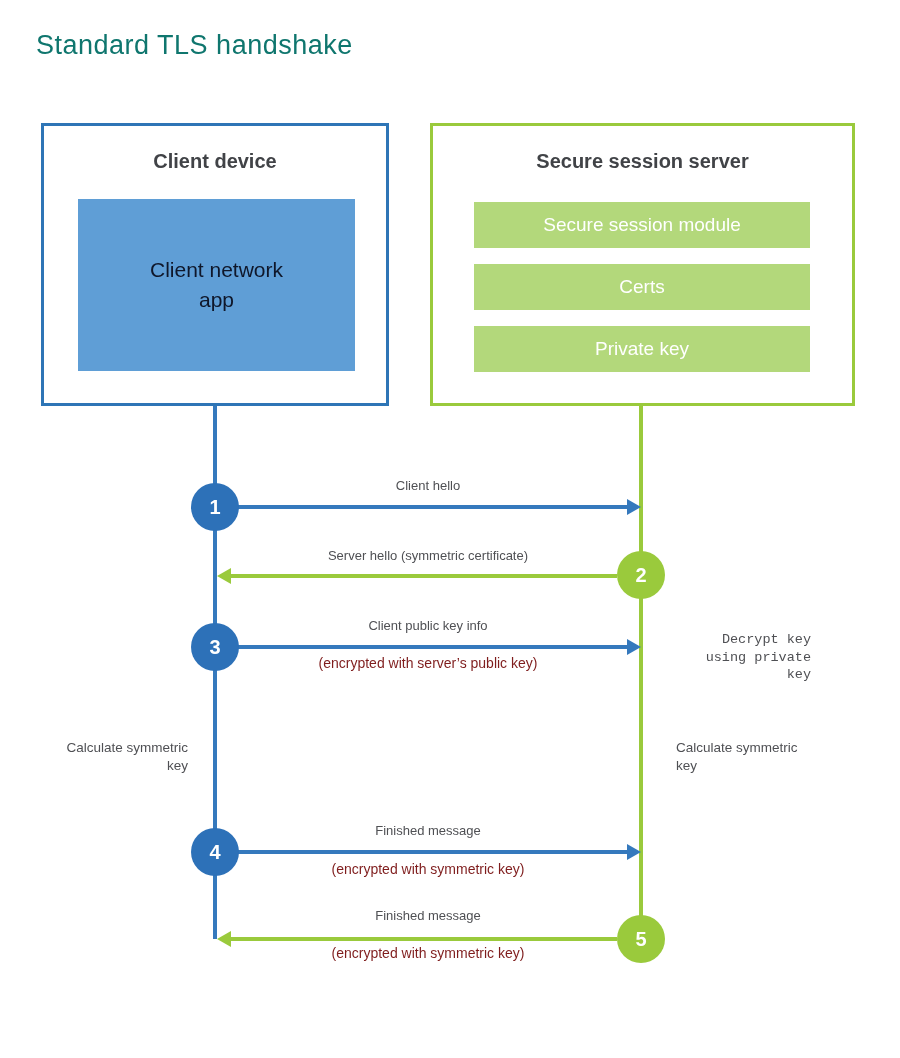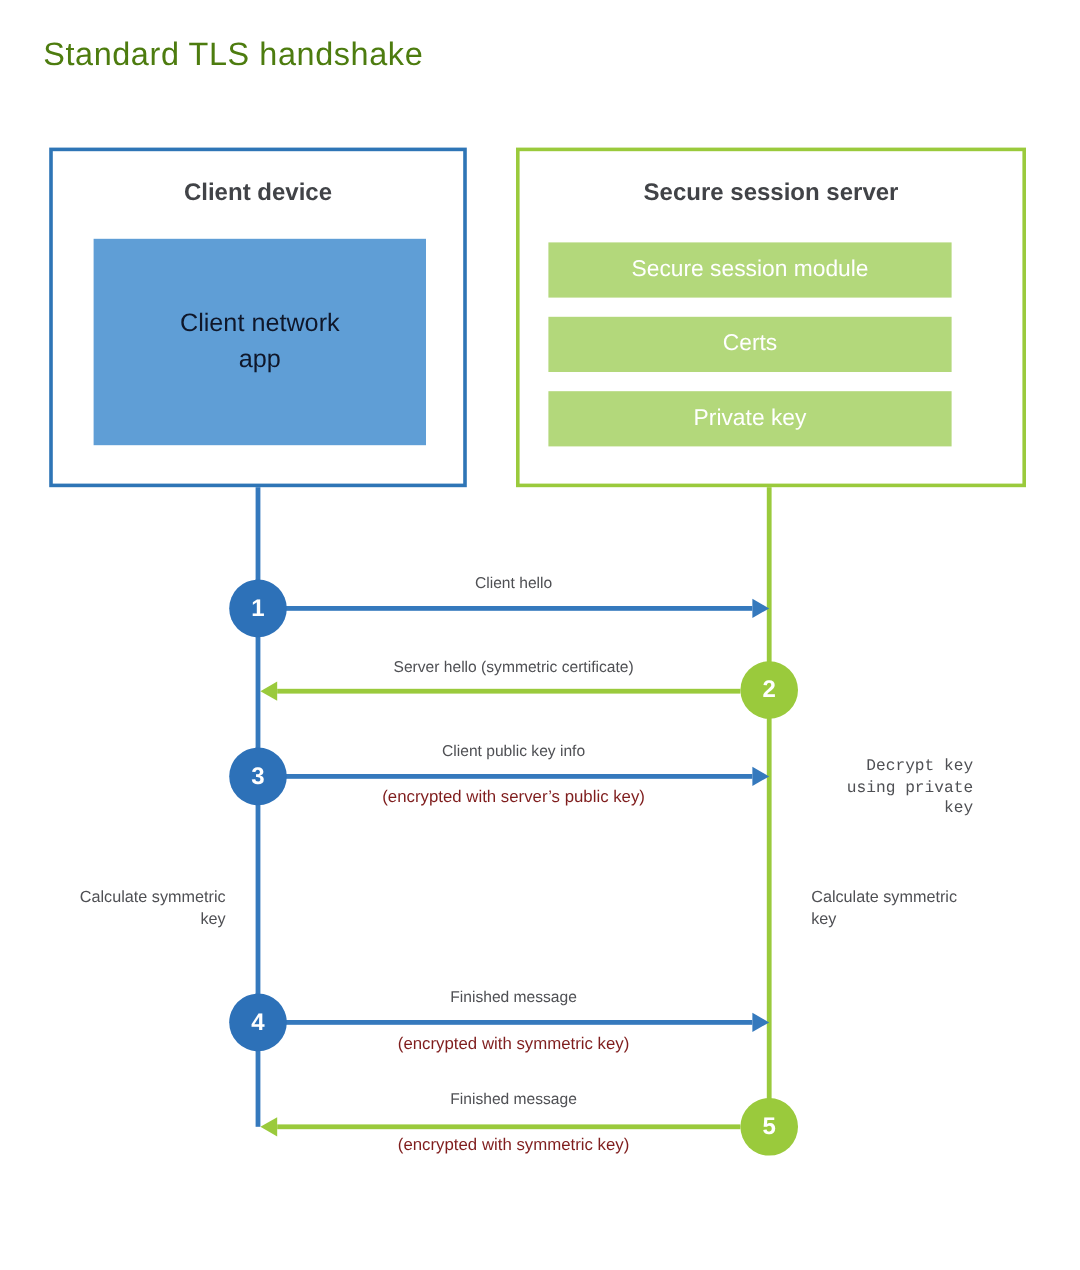--- a/index.html
+++ b/index.html
@@ -3,38 +3,38 @@
 <meta charset="utf-8">
 <style>
   html,body{margin:0;padding:0;background:#fff;}
   .canvas{
     position:relative;width:900px;height:1058px;background:#ffffff;overflow:hidden;
     font-family:"Liberation Sans","DejaVu Sans",sans-serif;
   }
   .abs{position:absolute;}
 
   .page-title{
-    left:36px;top:30px;font-size:27px;font-weight:300;color:#4d7c0f;letter-spacing:.5px;
+    left:36px;top:30px;font-size:27px;font-weight:300;color:#0f766e;letter-spacing:.5px;
   }
 
   
   .actor-box{box-sizing:border-box;background:#fff;}
   .client-box{left:41px;top:123px;width:348px;height:283px;border:3px solid #2e75b6;}
   .server-box{left:430px;top:123px;width:425px;height:283px;border:3px solid #9aca3c;}
   .actor-title{
     position:absolute;left:0;right:0;top:24px;text-align:center;
     font-size:20px;font-weight:700;color:#414347;
   }
   .client-app{
     left:78px;top:199px;width:277px;height:172px;background:#5f9ed6;
     display:flex;align-items:center;justify-content:center;text-align:center;
     color:#0f172a;font-size:21px;line-height:1.45;padding:0 56px;box-sizing:border-box;
   }
   .server-bar{
-    left:457px;width:336px;height:46px;background:#b3d87b;
+    left:474px;width:336px;height:46px;background:#b3d87b;
     display:flex;align-items:center;justify-content:center;
     color:#ffffff;font-size:19px;
   }
   .bar-1{top:202px;}
   .bar-2{top:264px;}
   .bar-3{top:326px;}
 
   
   .lifeline{width:4px;top:406px;height:533px;}
   .lifeline-client{left:213px;background:#3579bd;}

